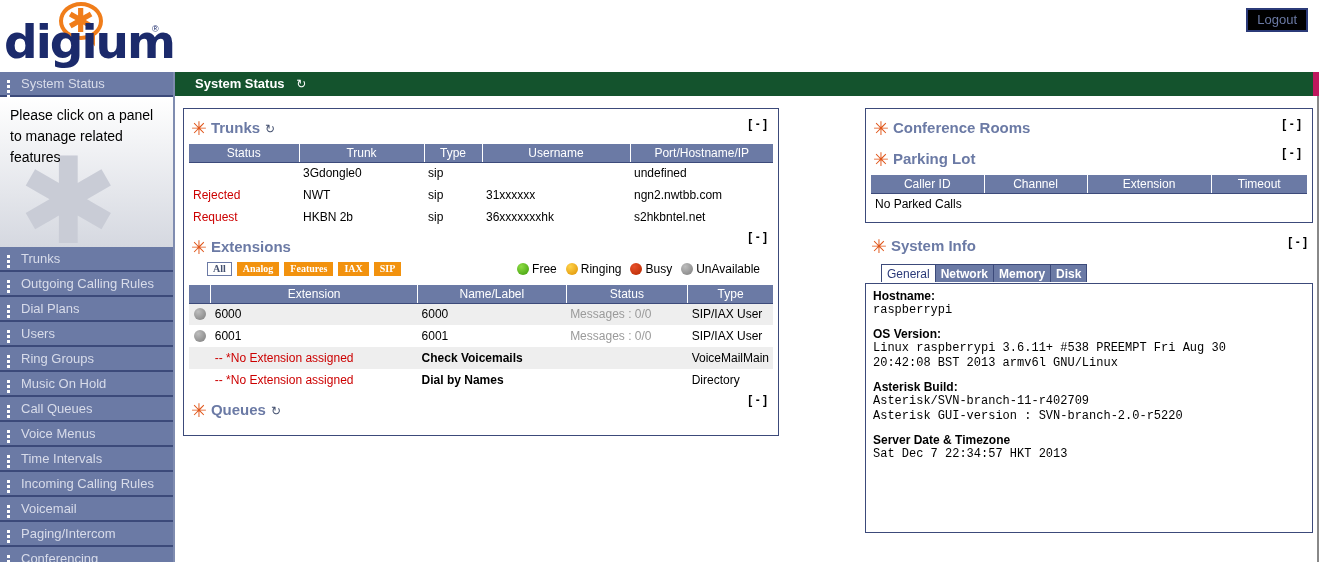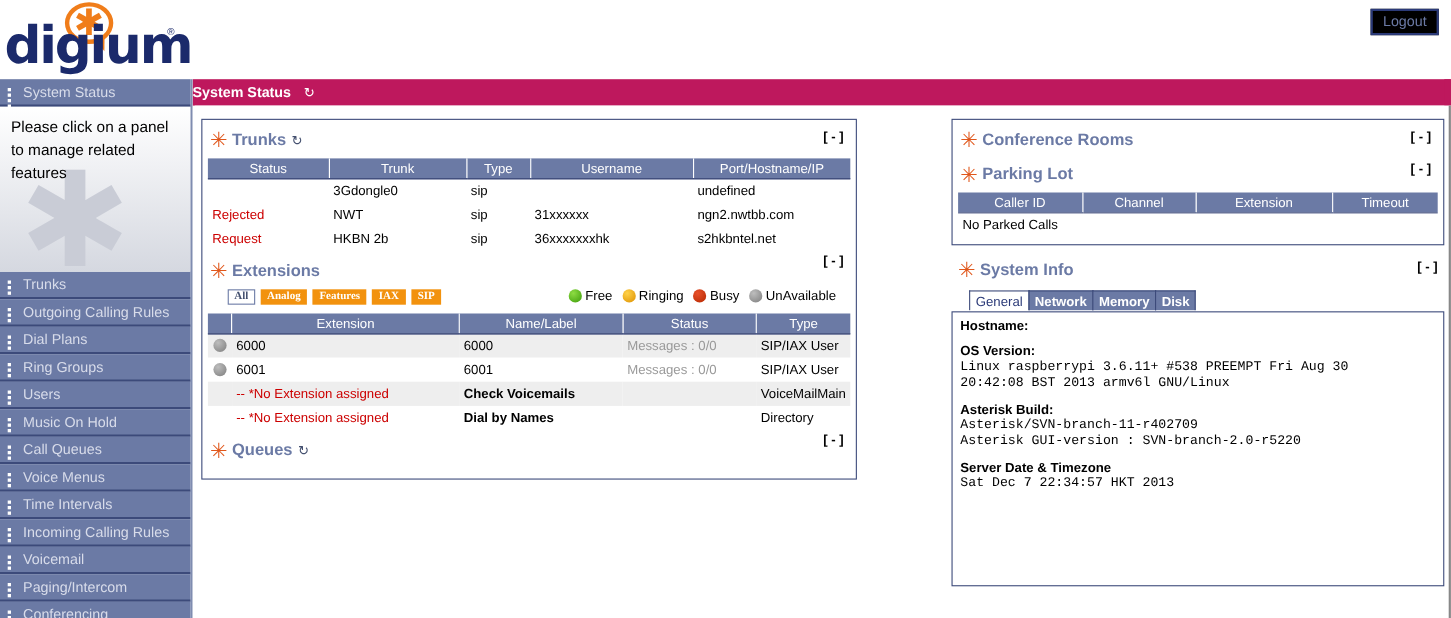--- a/index.html
+++ b/index.html
@@ -77,25 +77,25 @@
     font-size: 13px;
     cursor: pointer;
     line-height: 15px;
   }
 
   
   .page-title-bar {
     position: absolute;
     left: 175px; top: 72px;
     width: 1144px; height: 24px;
-    background: #be185d;
+    background: #14532d;
     color: #ffffff;
     font-weight: bold;
     font-size: 13px;
-    padding: 4px 0 0 0;
+    padding: 4px 0 0 20px;
     border-right: 6px solid #be185d;
   }
   .page-title-bar .refresh { margin-left: 8px; font-size: 12px; font-weight: normal;}
 
   
   .sidebar {
     position: absolute;
     left: 0; top: 72px;
     width: 175px;
     height: 490px;
@@ -342,24 +342,24 @@
   <div class="side-item">
     <span class="grid-ico"><i></i><i></i><i></i><i></i></span><span>Trunks</span>
   </div>
   <div class="side-item">
     <span class="grid-ico"><i></i><i></i><i></i><i></i></span><span>Outgoing Calling Rules</span>
   </div>
   <div class="side-item">
     <span class="grid-ico"><i></i><i></i><i></i><i></i></span><span>Dial Plans</span>
   </div>
   <div class="side-item">
+    <span class="grid-ico"><i></i><i></i><i></i><i></i></span><span>Users</span>
+  </div>
+  <div class="side-item">
     <span class="grid-ico"><i></i><i></i><i></i><i></i></span><span>Ring Groups</span>
-  </div>
-  <div class="side-item">
-    <span class="grid-ico"><i></i><i></i><i></i><i></i></span><span>Users</span>
   </div>
   <div class="side-item">
     <span class="grid-ico"><i></i><i></i><i></i><i></i></span><span>Music On Hold</span>
   </div>
   <div class="side-item">
     <span class="grid-ico"><i></i><i></i><i></i><i></i></span><span>Call Queues</span>
   </div>
   <div class="side-item">
     <span class="grid-ico"><i></i><i></i><i></i><i></i></span><span>Voice Menus</span>
   </div>
@@ -518,20 +518,21 @@
     <div>
       <div class="ptitle" style="padding-left:6px;">
         <span class="ast">✳</span><span>System Info</span>
         <span class="collapse">[ - ]</span>
       </div>
       <div class="tabs">
         <span class="tab active">General</span><span class="tab">Network</span><span class="tab">Memory</span><span class="tab">Disk</span>
       </div>
       <div class="sysinfo-body">
         <div class="si-h">Hostname:</div>
+        <div class="si-v">raspberrypi</div>
         <div class="si-gap"></div>
         <div class="si-h">OS Version:</div>
         <div class="si-v">Linux raspberrypi 3.6.11+ #538 PREEMPT Fri Aug 30</div>
         <div class="si-v">20:42:08 BST 2013 armv6l GNU/Linux</div>
         <div class="si-gap"></div>
         <div class="si-h">Asterisk Build:</div>
         <div class="si-v">Asterisk/SVN-branch-11-r402709</div>
         <div class="si-v">Asterisk GUI-version : SVN-branch-2.0-r5220</div>
         <div class="si-gap"></div>
         <div class="si-h">Server Date &amp; Timezone</div>

